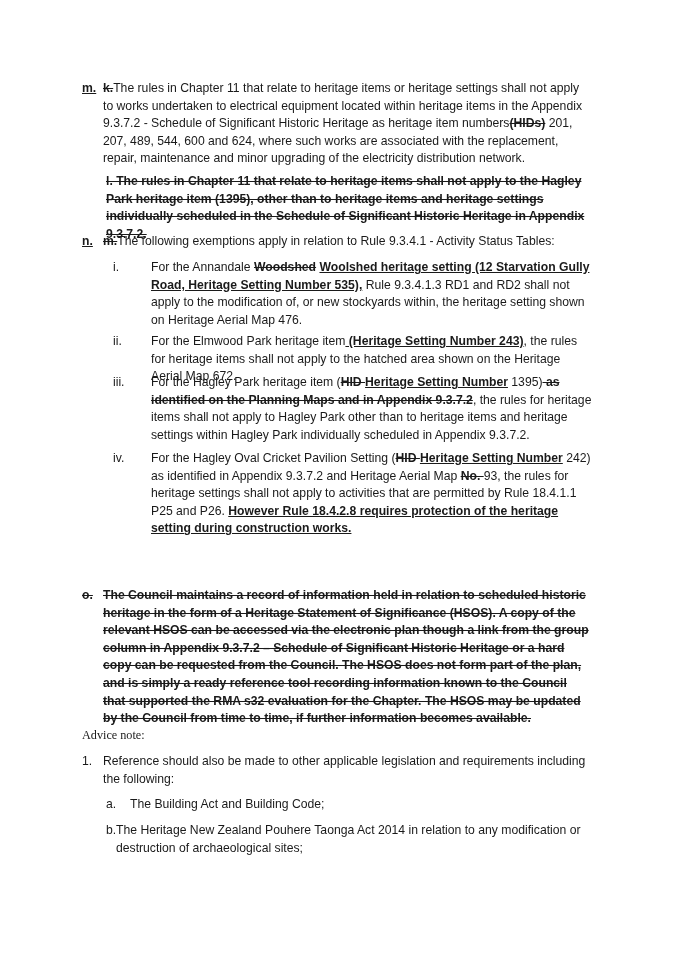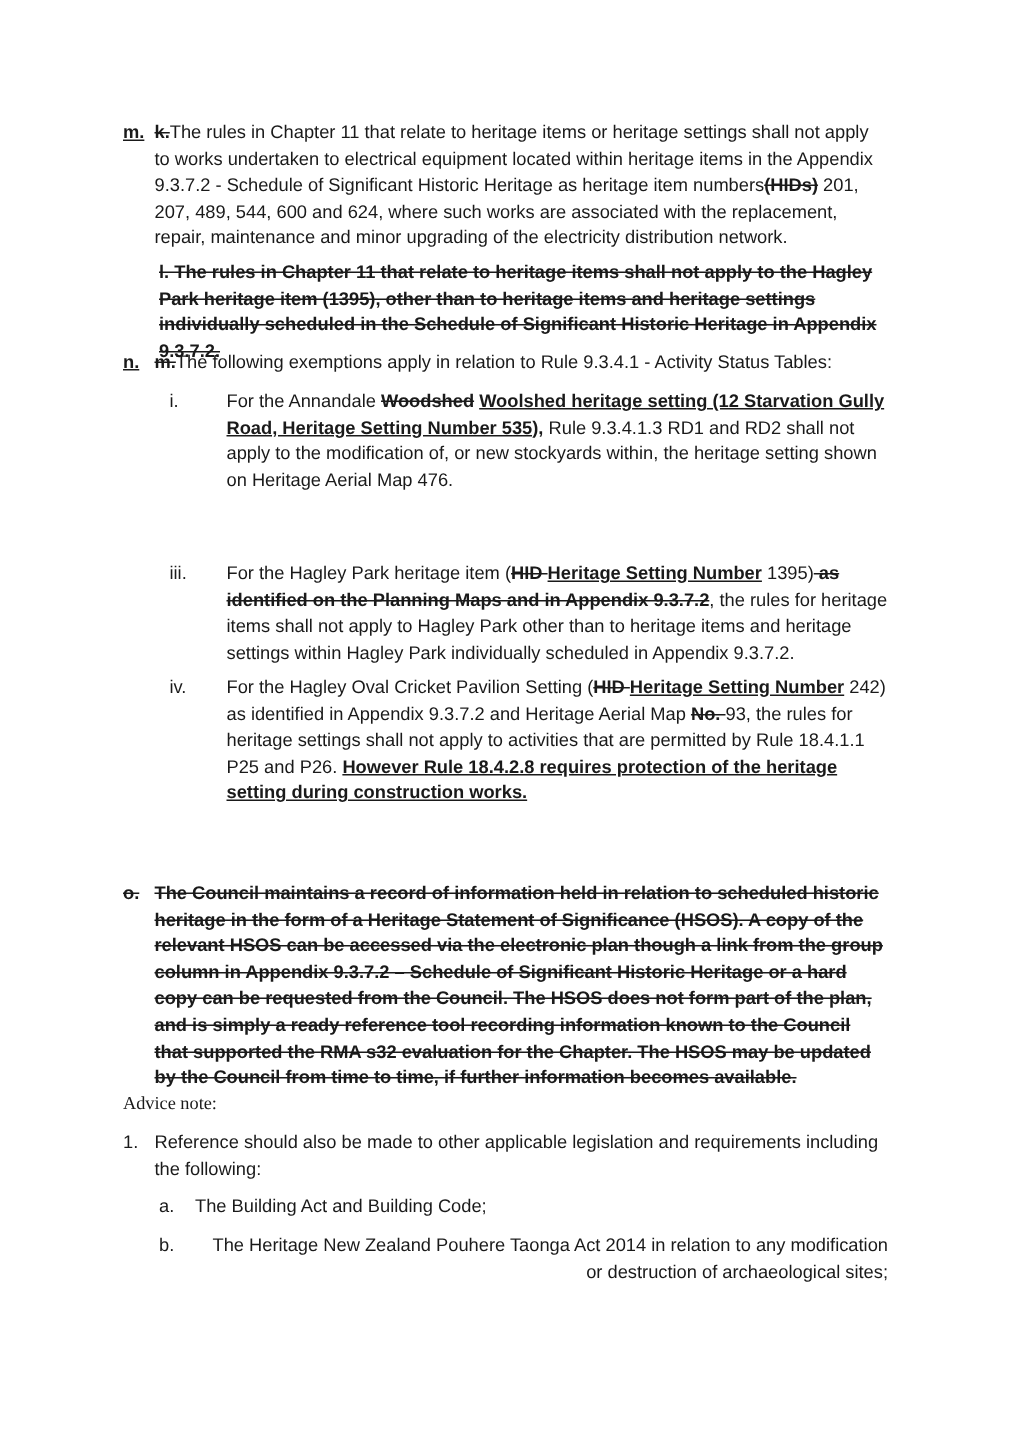--- a/index.html
+++ b/index.html
@@ -79,20 +79,24 @@
   <div class="para" style="top:233px;">
     <span class="label bu">n.</span>
     <div class="body-text"><span class="bs">m.</span><span>The following exemptions apply in relation to Rule 9.3.4.1 - Activity Status Tables:</span></div>
   </div>
 
   <div class="subpara" style="top:259px;">
     <span class="sublabel">i.</span>
     <div class="subbody"><span>For the Annandale </span><span class="bs">Woodshed</span> <span class="bu">Woolshed heritage setting (12 Starvation Gully Road, Heritage Setting Number 535),</span><span> Rule 9.3.4.1.3 RD1 and RD2 shall not apply to the modification of, or new stockyards within, the heritage setting shown on Heritage Aerial Map 476.</span></div>
   </div>
 
+  <div class="subpara" style="top:333px;">
+    <span class="sublabel">ii.</span>
+    <div class="subbody"><span>For the Elmwood Park heritage item</span><span class="bu"> (Heritage Setting Number 243)</span><span>, the rules for heritage items shall not apply to the hatched area shown on the Heritage Aerial Map 672.</span></div>
+  </div>
 
   <div class="subpara" style="top:374px;">
     <span class="sublabel">iii.</span>
     <div class="subbody"><span>For the Hagley Park heritage item (</span><span class="bs">HID </span><span class="bu">Heritage Setting Number</span><span> 1395)</span><span class="bs"> as identified on the Planning Maps and in Appendix 9.3.7.2</span><span>, the rules for heritage items shall not apply to Hagley Park other than to heritage items and heritage settings within Hagley Park individually scheduled in Appendix 9.3.7.2.</span></div>
   </div>
 
   <div class="subpara" style="top:450px;">
     <span class="sublabel">iv.</span>
     <div class="subbody"><span>For the Hagley Oval Cricket Pavilion Setting (</span><span class="bs">HID </span><span class="bu">Heritage Setting Number</span><span> 242) as identified in Appendix 9.3.7.2 and Heritage Aerial Map </span><span class="bs">No. </span><span>93, the rules for heritage settings shall not apply to activities that are permitted by Rule 18.4.1.1 P25 and P26. </span><span class="bu">However Rule 18.4.2.8 requires protection of the heritage setting during construction works.</span></div>
   </div>
@@ -110,16 +114,16 @@
     <div class="body-text">Reference should also be made to other applicable legislation and requirements including the following:</div>
   </div>
 
   <div class="subpara" style="top:796px; left:106px;">
     <span class="sublabel">a.</span>
     <div class="subbody" style="margin-left:24px;">The Building Act and Building Code;</div>
   </div>
 
   <div class="subpara" style="top:822px; left:106px; width:486px;">
     <span class="sublabel">b.</span>
-    <div class="subbody" style="margin-left:32px;text-align:right;">The Heritage New Zealand Pouhere Taonga Act 2014 in relation to any modification or destruction of archaeological sites;</div>
+    <div class="subbody" style="margin-left:10px;">The Heritage New Zealand Pouhere Taonga Act 2014 in relation to any modification or destruction of archaeological sites;</div>
   </div>
 
 </div>
 
 </body></html>

